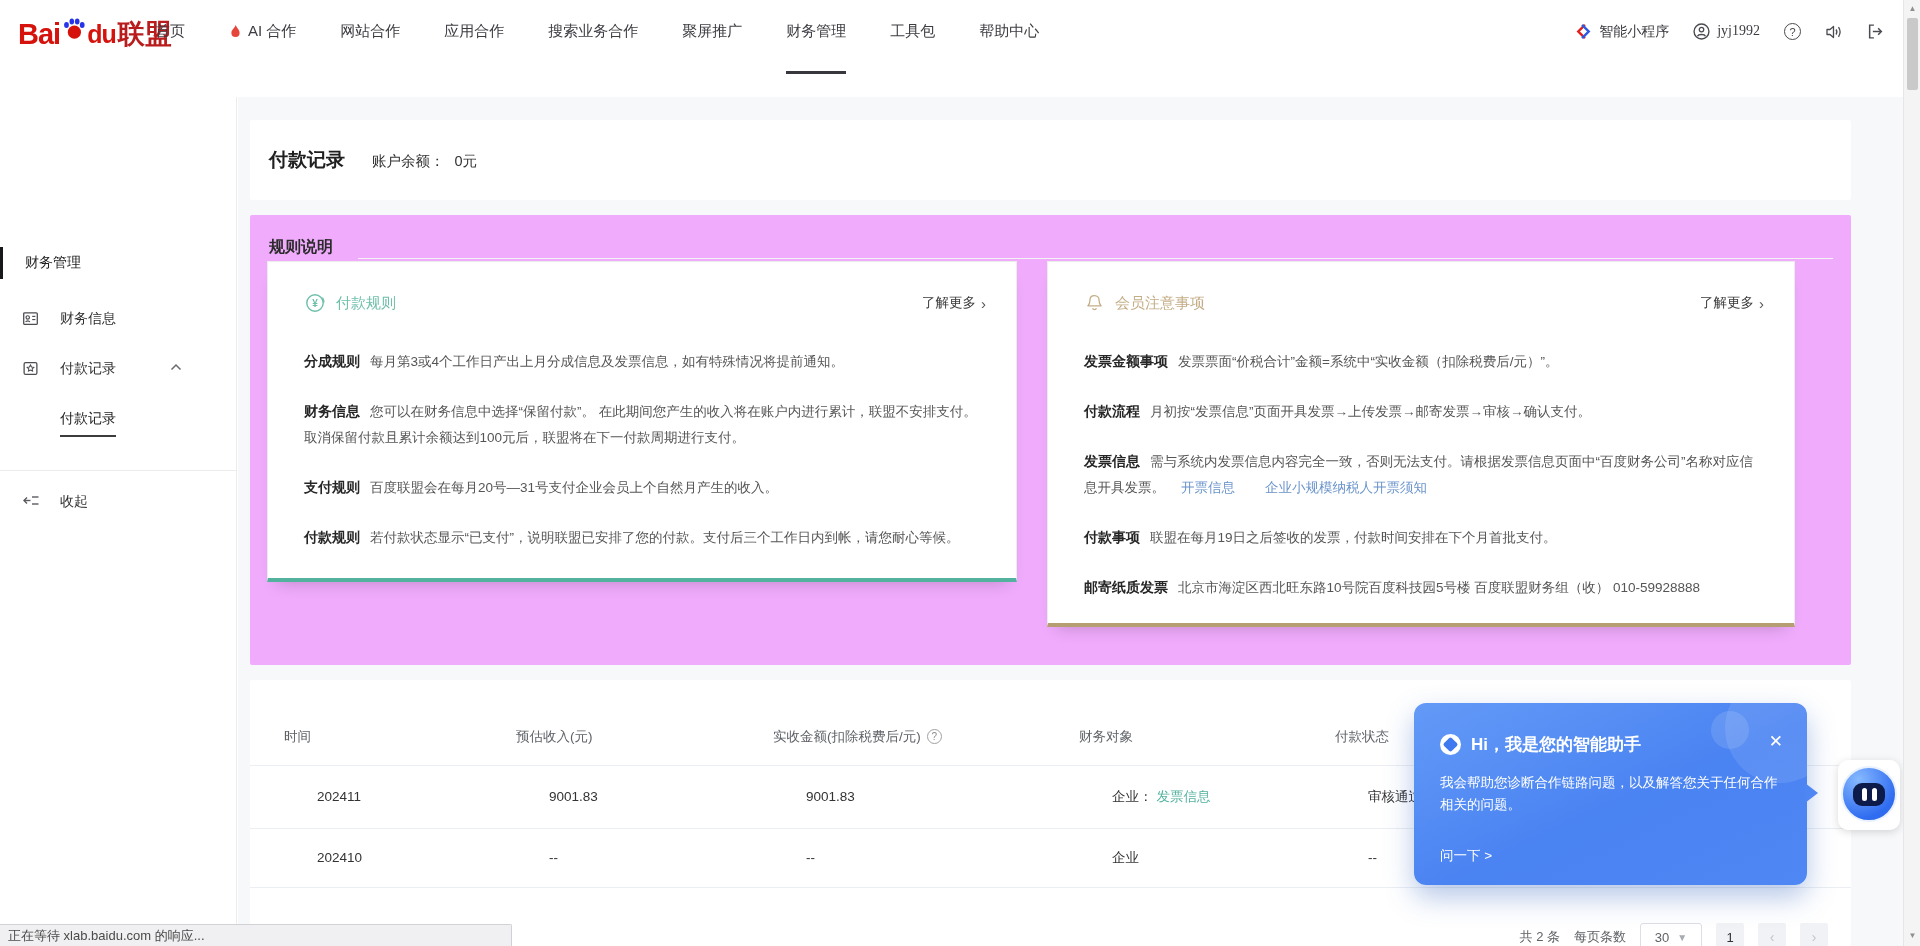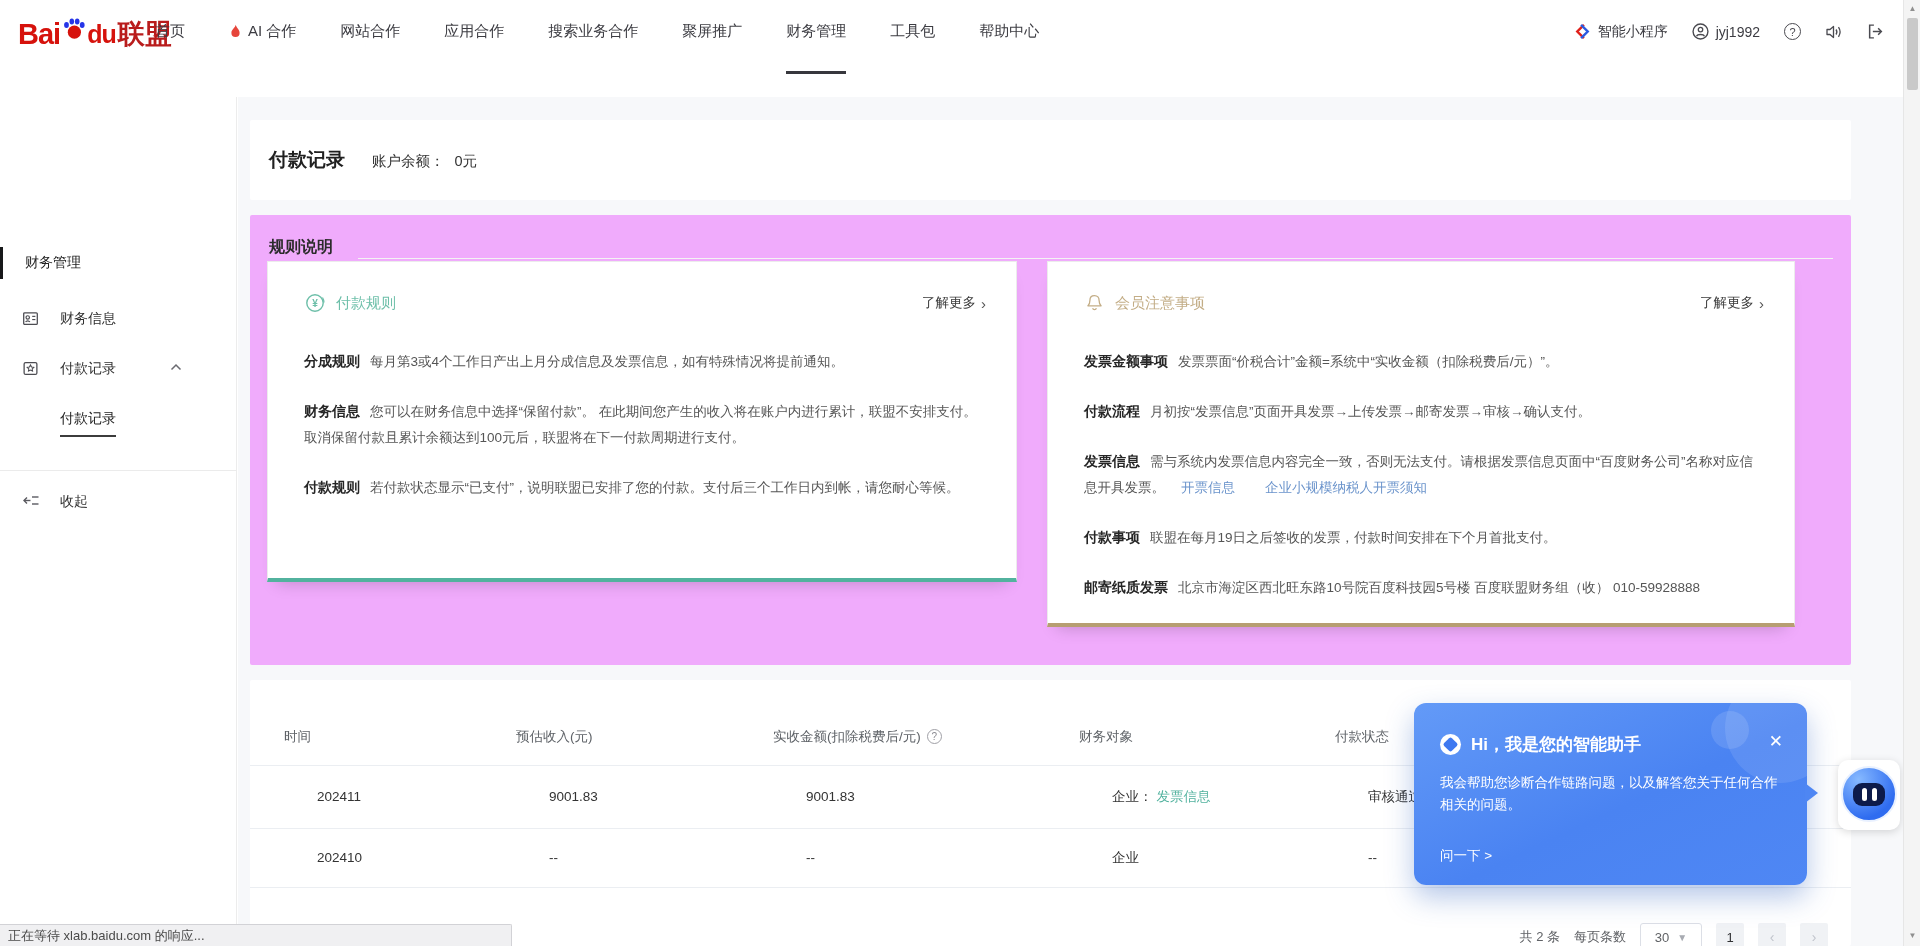--- a/index.html
+++ b/index.html
@@ -17,21 +17,21 @@
   .navbar { position:absolute; left:0; top:0; width:1920px; height:97px; background:#fff; z-index:5; }
   .nav-logo { position:absolute; left:18px; top:12px; height:44px; display:flex; align-items:center; cursor:pointer; }
   .logo-bai { color:#d6120c; font-size:29px; font-weight:700; letter-spacing:-1px; }
   .logo-paw { margin:0 1px 10px 2px; }
   .logo-du  { color:#d6120c; font-size:25px; font-weight:800; letter-spacing:-1px; }
   .logo-union { color:#b91c1c; font-size:27px; font-weight:700; margin-left:2px; }
   .nav-menu { position:absolute; left:155px; top:0; height:63px; display:flex; align-items:center; gap:44px; }
   .nav-item { position:relative; height:63px; display:flex; align-items:center; gap:6px; font-size:15px; color:#3c3c42; cursor:pointer; white-space:nowrap; }
   .nav-item.active::after { content:""; position:absolute; left:0; right:0; top:71px; height:3px; background:#37373d; }
   .nav-right { position:absolute; right:36px; top:0; height:63px; display:flex; align-items:center; gap:24px; font-size:14px; color:#3c3c42; }
-  .nav-right .cluster { display:flex; align-items:center; gap:7px; cursor:pointer; }
+  .nav-right .cluster { display:flex; align-items:flex-start; gap:7px; cursor:pointer;font-family:Liberation Serif, serif; }
   .round-icon { width:17px; height:17px; border:1.4px solid #4a4a50; border-radius:50%; display:flex; align-items:center; justify-content:center; font-size:11px; color:#4a4a50; }
 
   
   .sidebar { position:absolute; left:0; top:97px; width:237px; height:849px; background:#fff; border-right:1px solid #ececec; z-index:4; }
   .side-indicator { position:absolute; left:0; top:150px; width:3px; height:32px; background:#17181a; }
   .side-section { position:absolute; left:25px; top:150px; height:32px; display:flex; align-items:center; font-size:14px; color:#222; cursor:pointer; }
   .side-item { position:absolute; left:0; width:237px; height:32px; cursor:pointer; }
   .side-item .side-icon { position:absolute; left:22px; top:7px; color:#4c4c52; }
   .side-item .side-label { position:absolute; left:60px; top:7px; font-size:14px; color:#2f2f2f; }
   .side-caret { position:absolute; left:170px; top:10px; color:#6a6a70; }
@@ -285,20 +285,21 @@
       </span>
       <span class="inner-title">付款规则</span>
       <span class="more">
         <span>了解更多</span>
           <span class="chev">›</span>
       </span>
     </div>
     <div class="inner-body">
       <p class="rule-p"><span class="rule-label">分成规则</span><span>每月第3或4个工作日产出上月分成信息及发票信息，如有特殊情况将提前通知。</span></p>
       <p class="rule-p"><span class="rule-label">财务信息</span><span>您可以在财务信息中选择“保留付款”。 在此期间您产生的收入将在账户内进行累计，联盟不安排支付。取消保留付款且累计余额达到100元后，联盟将在下一付款周期进行支付。</span></p>
+      <p class="rule-p"><span class="rule-label">支付规则</span><span>百度联盟会在每月20号—31号支付企业会员上个自然月产生的收入。</span></p>
       <p class="rule-p"><span class="rule-label">付款规则</span><span>若付款状态显示“已支付”，说明联盟已安排了您的付款。支付后三个工作日内到帐，请您耐心等候。</span></p>
     </div>
   </div>
 
   <div class="inner-card c2">
     <div class="inner-header">
       <span>
         <svg width="21" height="21" viewBox="0 0 21 21">
           <path d="M10.5 2.6 c-3 0-4.6 2.2-4.6 4.8 0 3.4-1.3 4.6-2 5.4 h13.2 c-.7-.8-2-2-2-5.4 0-2.6-1.6-4.8-4.6-4.8 Z" fill="none" stroke="#c3ad86" stroke-width="1.3" stroke-linejoin="round"></path>
           <path d="M8.6 15.2 a2 2 0 0 0 3.8 0" fill="none" stroke="#c3ad86" stroke-width="1.3"></path>

